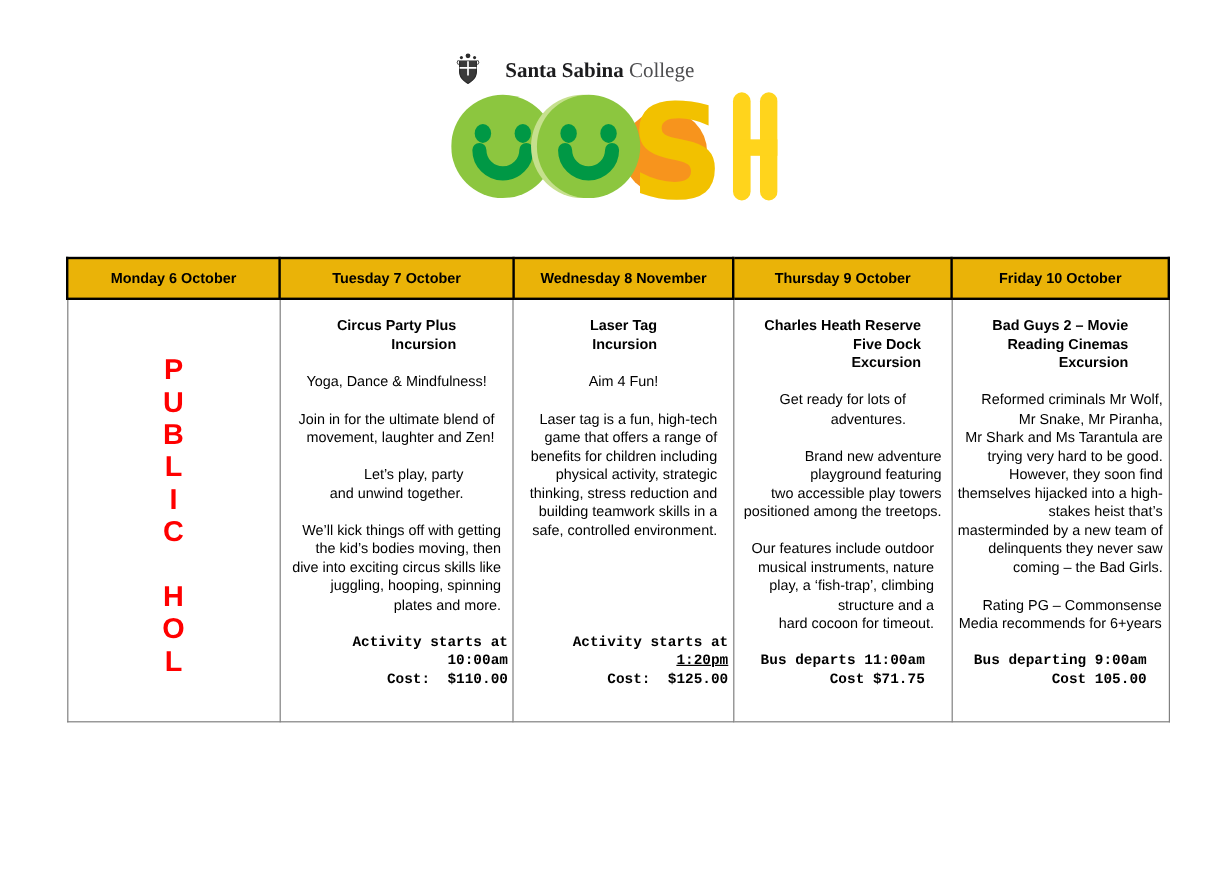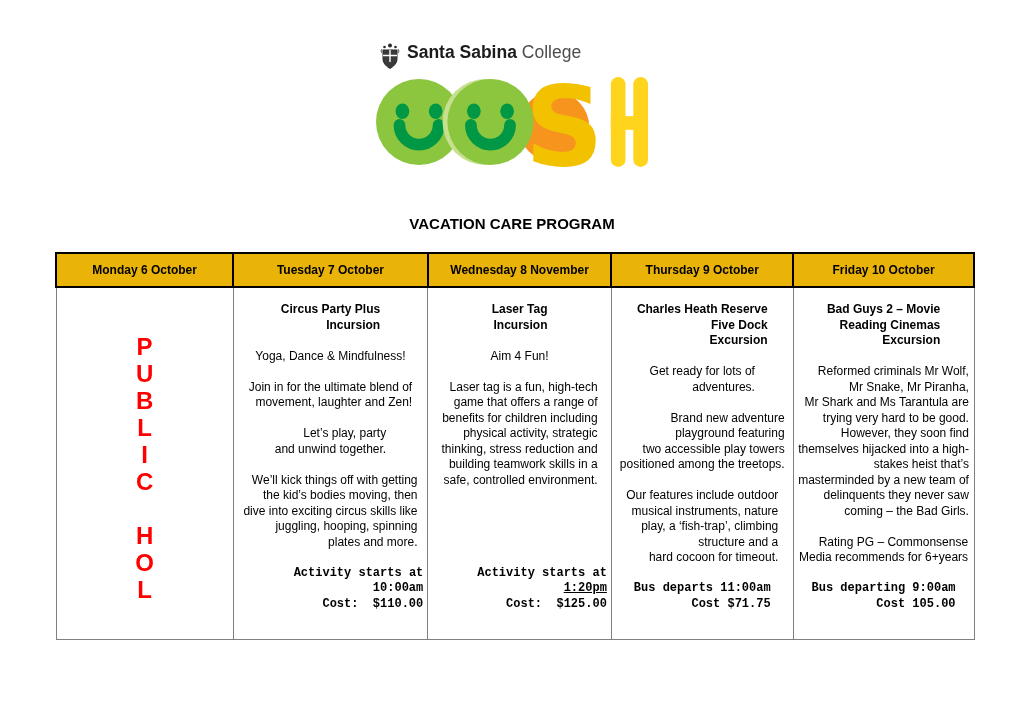--- a/index.html
+++ b/index.html
@@ -5,21 +5,21 @@
   html,body { margin:0; padding:0; }
   body {
     width:1024px; height:724px; background:#ffffff;
     font-family:"Liberation Sans", sans-serif; color:#000;
     overflow:hidden;
   }
   .page { position:relative; width:1024px; height:724px; }
 
   
   .logo-block { width:272px; margin:42px auto 0; }
-  .college-row { display:flex; gap:7px; margin-left:4px; margin-bottom:2px; height:32px; }
+  .college-row { display:flex; align-items:center; gap:21px; margin-left:4px; margin-bottom:2px; height:32px;font-family:Liberation Serif, serif; }
   .college-name { font-size:17.5px; white-space:nowrap; }
   .college-name .cb { font-weight:bold; color:#1c1c1e; }
   .college-name .cl { font-weight:normal; color:#4d4d4f; }
   .oosh-svg { display:block; width:272px; height:92px; }
 
   
   .title-block { text-align:center; font-weight:bold; font-size:15px; line-height:19px; margin-top:46px; }
 
   
   table.program { border-collapse:collapse; table-layout:fixed; width:920px; margin:19px 0 0 55px; }
@@ -82,21 +82,20 @@
 
       <g fill="#ffd41c">
         <rect x="240" y="1" width="15" height="92" rx="7.5"></rect>
         <rect x="263" y="1" width="15" height="92" rx="7.5"></rect>
         <rect x="240" y="41" width="38" height="14"></rect>
       </g>
     </svg>
   </header>
 
   <section class="title-block">
-    <div>VACATION CARE PROGRAM</div>
   </section>
 
   <table class="program">
     <colgroup>
       <col style="width:19.3%">
         <col style="width:21.2%">
         <col style="width:20.0%">
         <col style="width:19.8%">
         <col style="width:19.7%">
     </colgroup>

